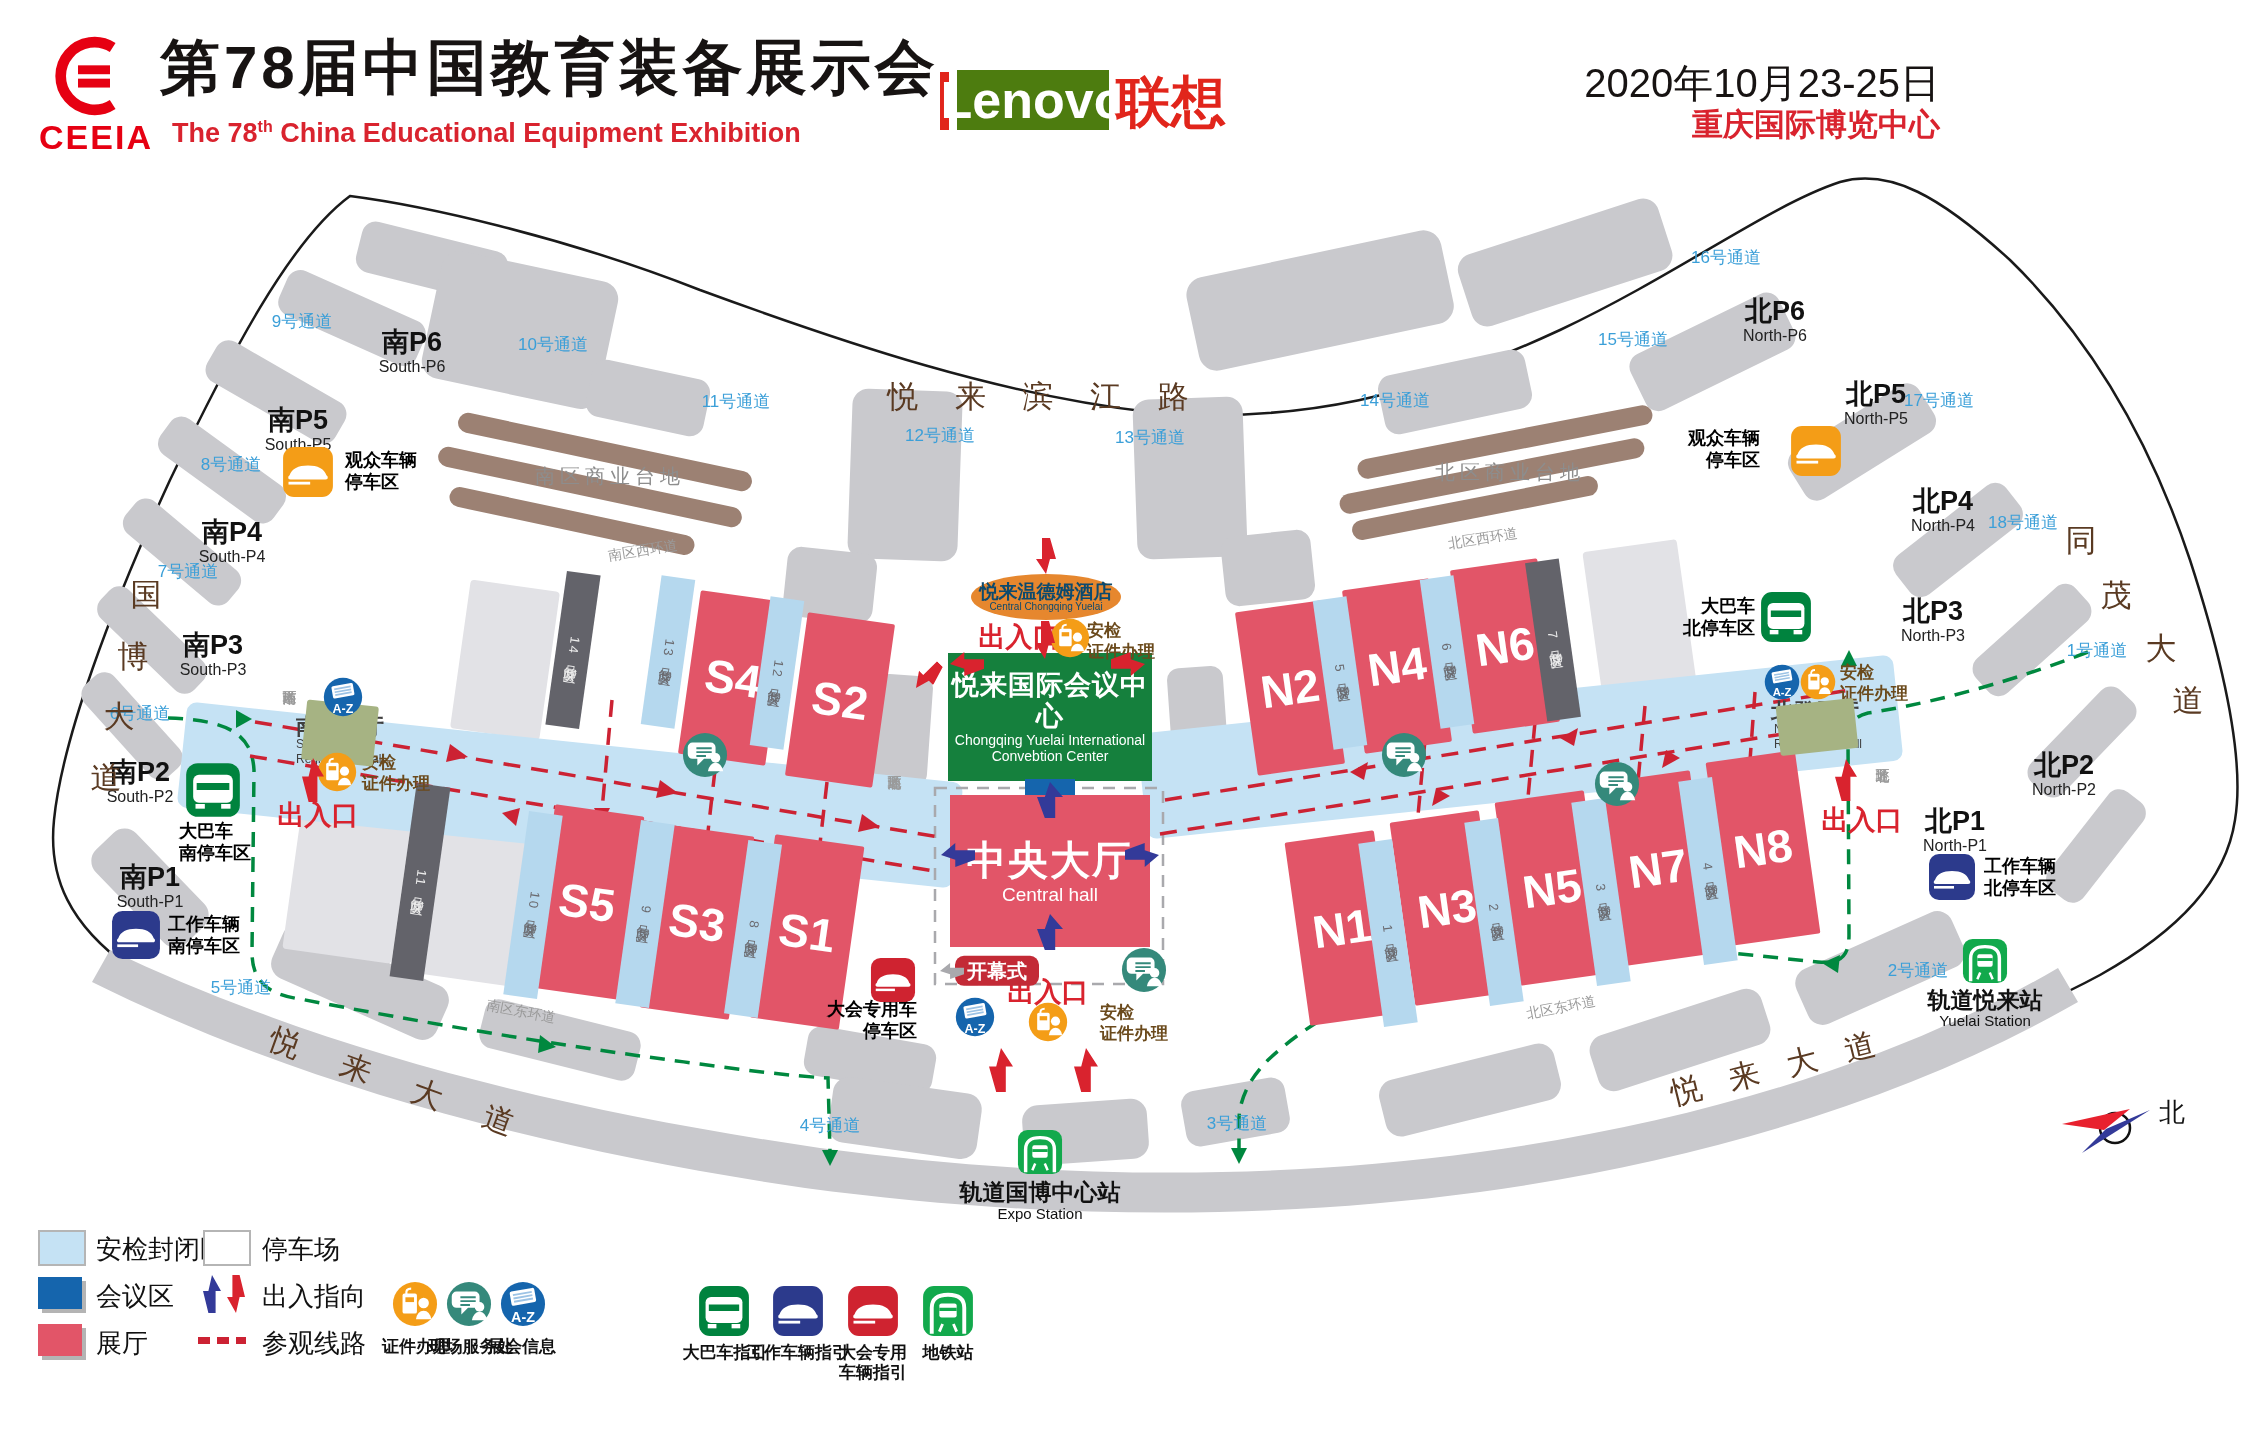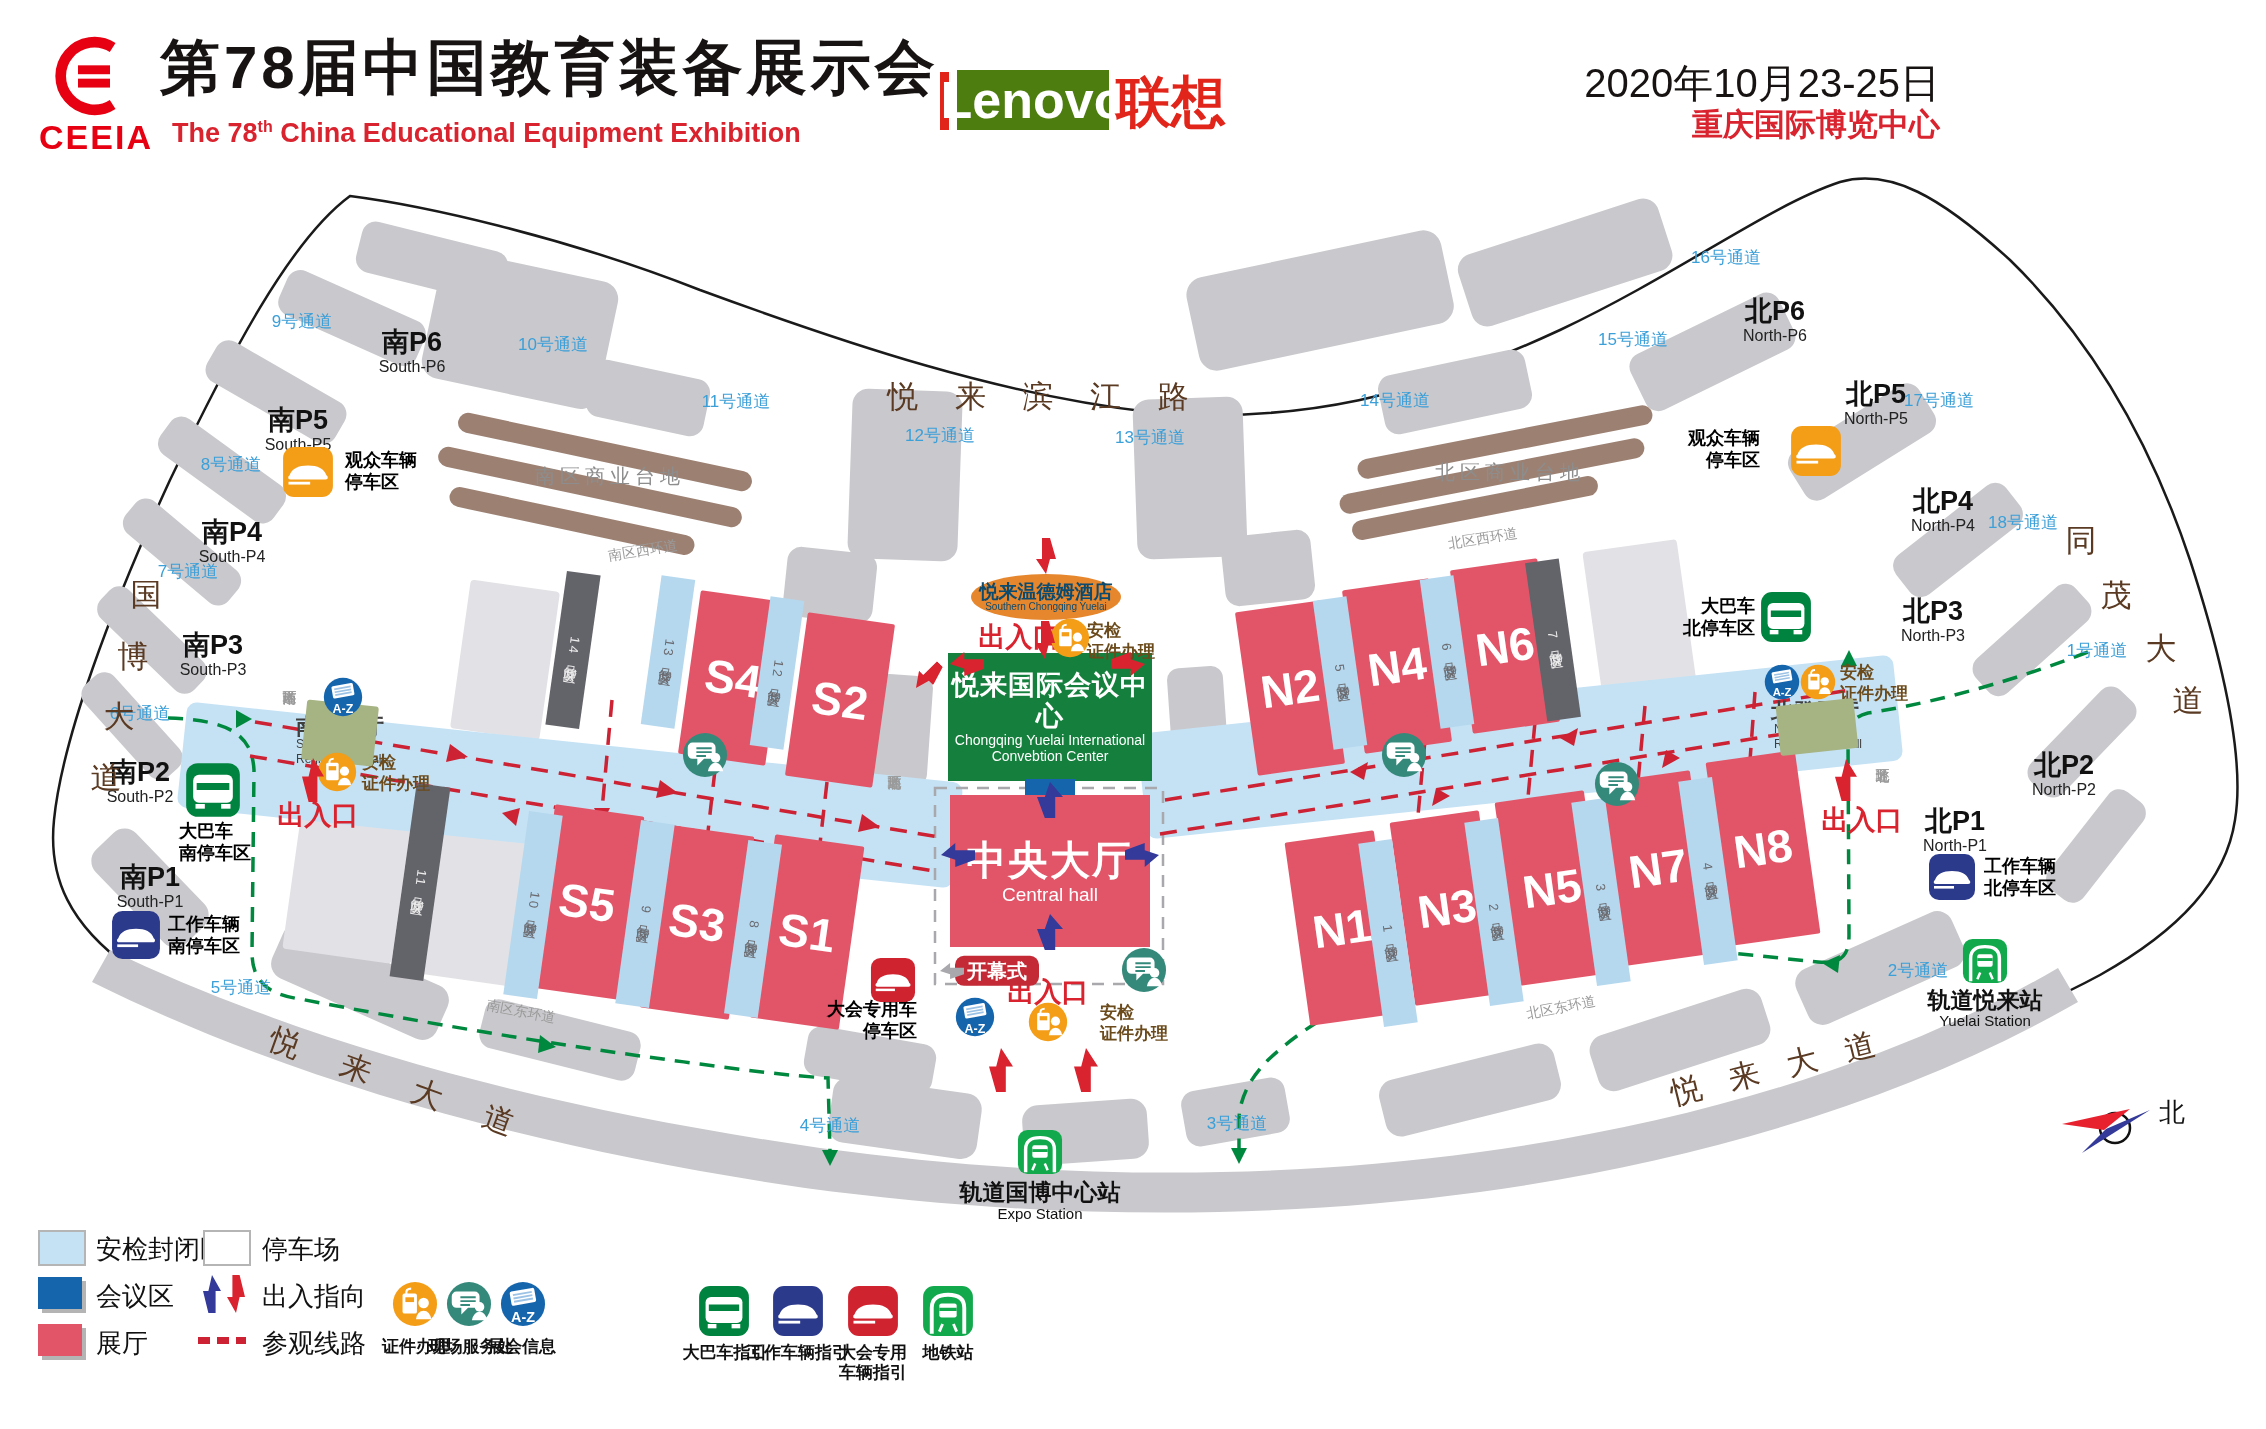--- a/index.html
+++ b/index.html
@@ -208,21 +208,21 @@
       <path d="M 1740 786 L 1756 786 L 1748 802 Z"></path>
     </g>
 
     <circle cx="2115" cy="1128" r="15" fill="none" stroke="#111" stroke-width="2.5"></circle>
     <path d="M2062 1124 L2130 1109 L2104 1130 Z" fill="#e8212e"></path>
     <path d="M2150 1110 L2082 1153 L2106 1129 Z" fill="#333a99"></path>
   </svg>
 
   <div class="hotel">
     <div class="t">悦来温德姆酒店</div>
-    <div class="s">Southern Chongqing Yuelai</div>
+    <div class="s">Central Chongqing Yuelai</div>
   </div>
   <div class="conv">
     <div class="t">悦来国际会议中心</div>
     <div class="s">Chongqing Yuelai International</div>
     <div class="s">Convebtion Center</div>
   </div>
   <div class="abs" style="left:1025px;top:779px;width:50px;height:16px;background:#1565ad"></div>
   <div class="chall">
     <div class="t">中央大厅</div>
     <div class="s">Central hall</div>

